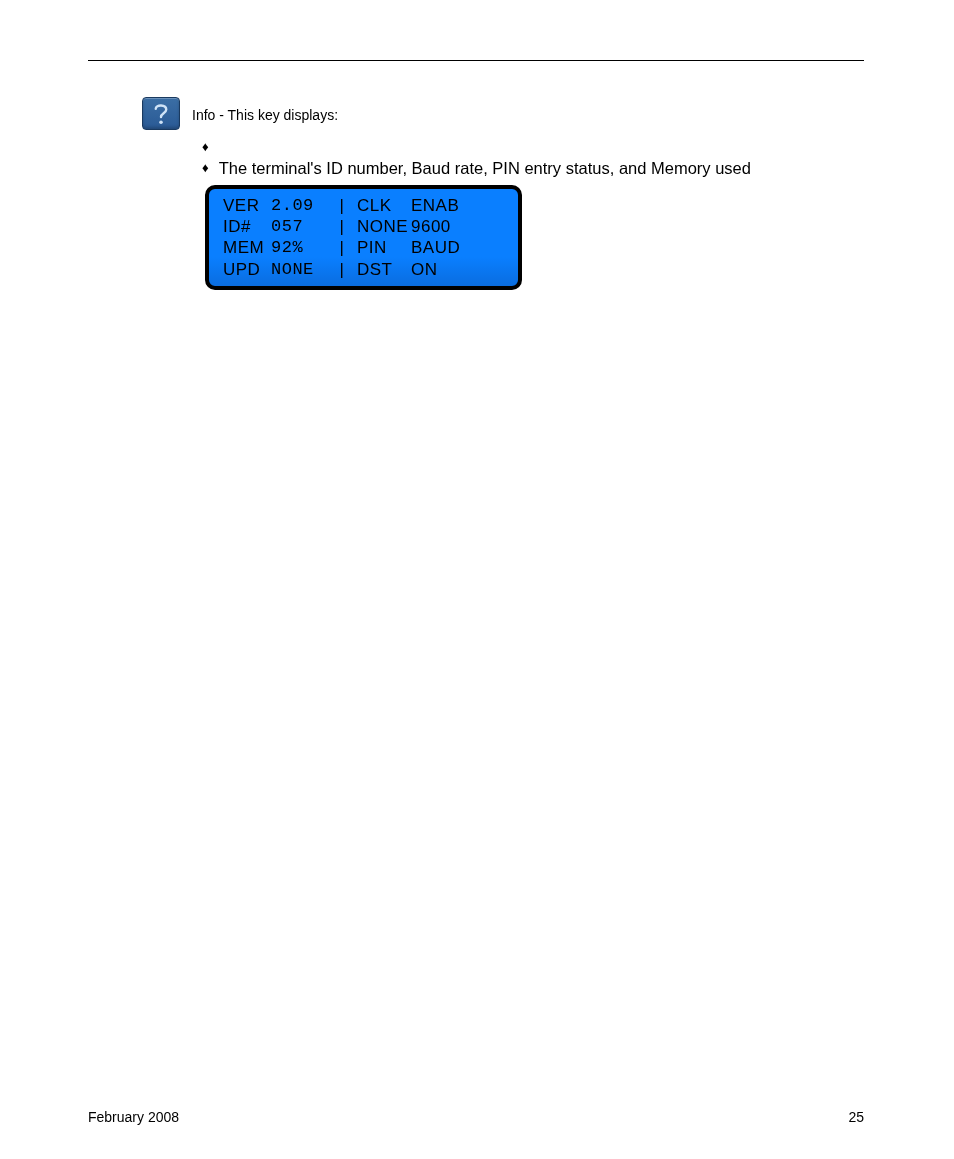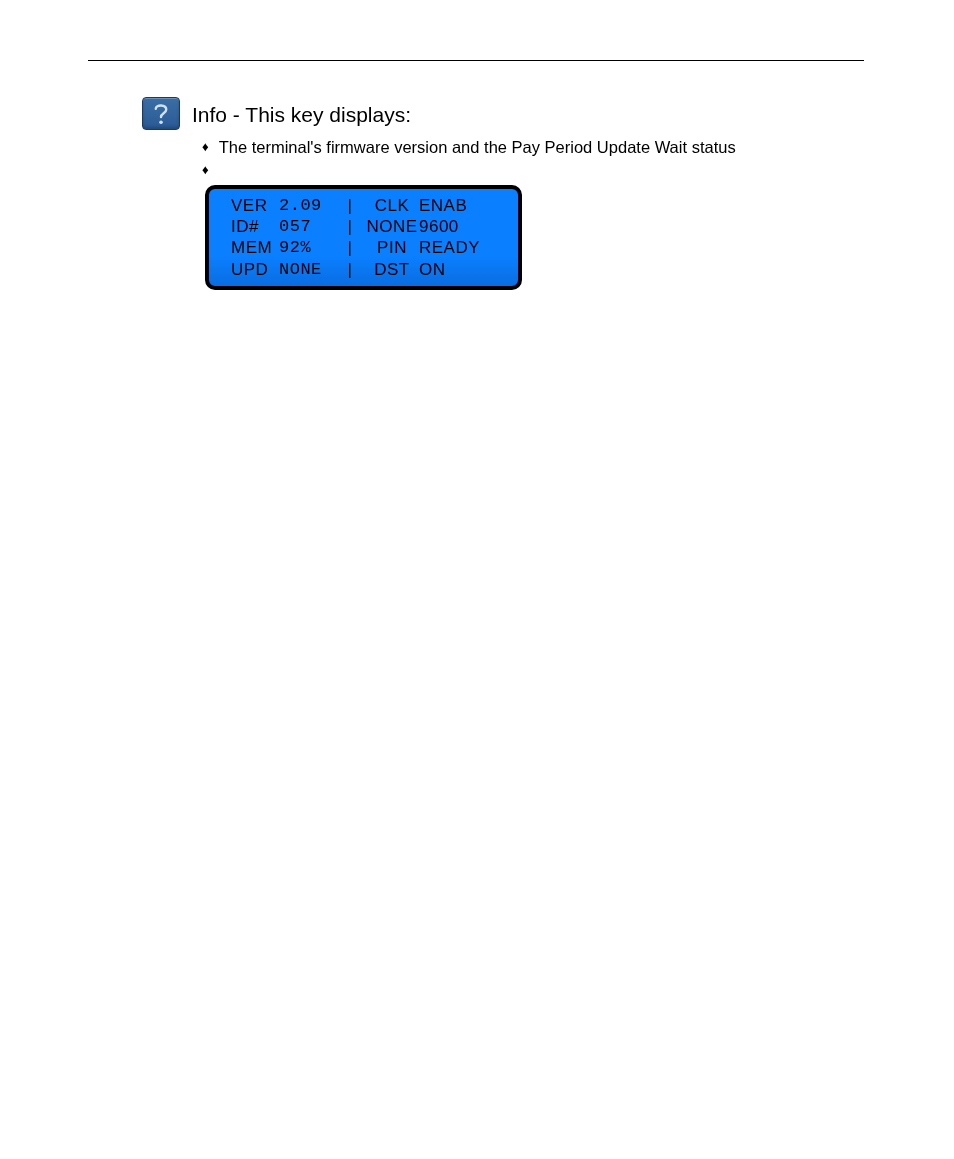--- a/index.html
+++ b/index.html
@@ -38,21 +38,21 @@
     border-radius: 4px;
     display: flex;
     align-items: center;
     justify-content: center;
     margin-right: 12px;
     box-shadow: inset 0 1px 0 rgba(255,255,255,0.25), inset 0 -2px 3px rgba(0,0,0,0.2);
     flex-shrink: 0;
   }
   .help-icon svg { width: 18px; height: 24px; }
   .info-text {
-    font-size: 21px;
+    font-size: 14px;
     line-height: 1.35;
     padding-top: 4px;
   }
   .bullet-list {
     margin-left: 60px;
     margin-top: 2px;
   }
   .bullet-item {
     display: flex;
     align-items: flex-start;
@@ -78,26 +78,25 @@
     padding: 6px 10px 6px 14px;
     font-family: "Arial", sans-serif;
     font-size: 17px;
     color: #000;
     letter-spacing: 0.5px;
   }
   .lcd-row {
     display: flex;
     line-height: 1.25;
     white-space: pre;
-    margin-left: 8px;
   }
   .lcd-left-label { width: 48px; }
   .lcd-left-val { width: 56px; font-family: Liberation Mono, monospace; }
   .lcd-sep { width: 30px; text-align: center; }
-  .lcd-right-label { width: 54px; text-align: center; }
+  .lcd-right-label { width: 54px; }
   .lcd-right-val { flex: 1; }
   .footer {
     position: absolute;
     bottom: 34px;
     left: 88px;
     right: 90px;
     display: flex;
     justify-content: space-between;
     font-size: 14px;
   }
@@ -116,24 +115,24 @@
           <path fill="none" stroke="#cfe3f7" stroke-width="3.2" stroke-linecap="round" d="M5 9 C5 3, 19 3, 19 10 C19 15, 12 15, 12 20"></path>
           <circle cx="12" cy="27" r="2.4" fill="#cfe3f7"></circle>
         </svg>
       </div>
       <div class="info-text">Info - This key displays:</div>
     </div>
 
     <div class="bullet-list">
       <div class="bullet-item">
         <span class="diamond">♦</span>
-        <span>The terminal's firmware version and the Pay Period Update Wait status</span>
       </div>
       <div class="bullet-item">
         <span class="diamond">♦</span>
+        <span>The terminal's ID number, Baud rate, PIN entry status, and Memory used</span>
       </div>
     </div>
 
     <div class="lcd-wrap">
       <div class="lcd">
         <div class="lcd-row">
           <span class="lcd-left-label">VER</span>
           <span class="lcd-left-val">2.09</span>
           <span class="lcd-sep">|</span>
           <span class="lcd-right-label">CLK</span>
@@ -144,27 +143,31 @@
           <span class="lcd-left-val">057</span>
           <span class="lcd-sep">|</span>
           <span class="lcd-right-label">NONE</span>
           <span class="lcd-right-val">9600</span>
         </div>
         <div class="lcd-row">
           <span class="lcd-left-label">MEM</span>
           <span class="lcd-left-val">92%</span>
           <span class="lcd-sep">|</span>
           <span class="lcd-right-label">PIN</span>
-          <span class="lcd-right-val">READY</span>
+          <span class="lcd-right-val">BAUD</span>
         </div>
         <div class="lcd-row">
           <span class="lcd-left-label">UPD</span>
           <span class="lcd-left-val">NONE</span>
           <span class="lcd-sep">|</span>
           <span class="lcd-right-label">DST</span>
           <span class="lcd-right-val">ON</span>
         </div>
       </div>
     </div>
 
   </div>
 
+  <div class="footer">
+    <span>February  2008</span>
+    <span>25</span>
+  </div>
 </div>
 
 </body></html>

